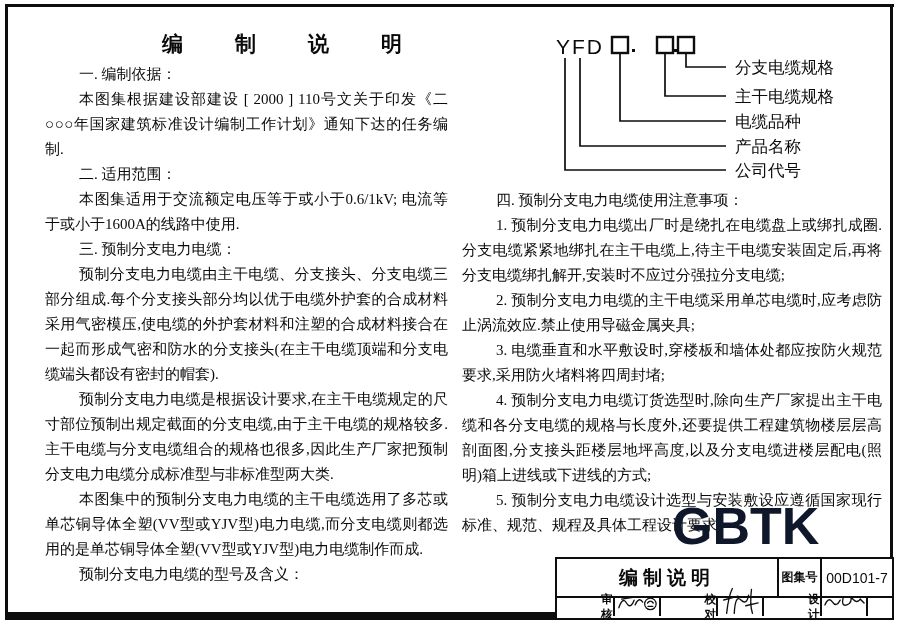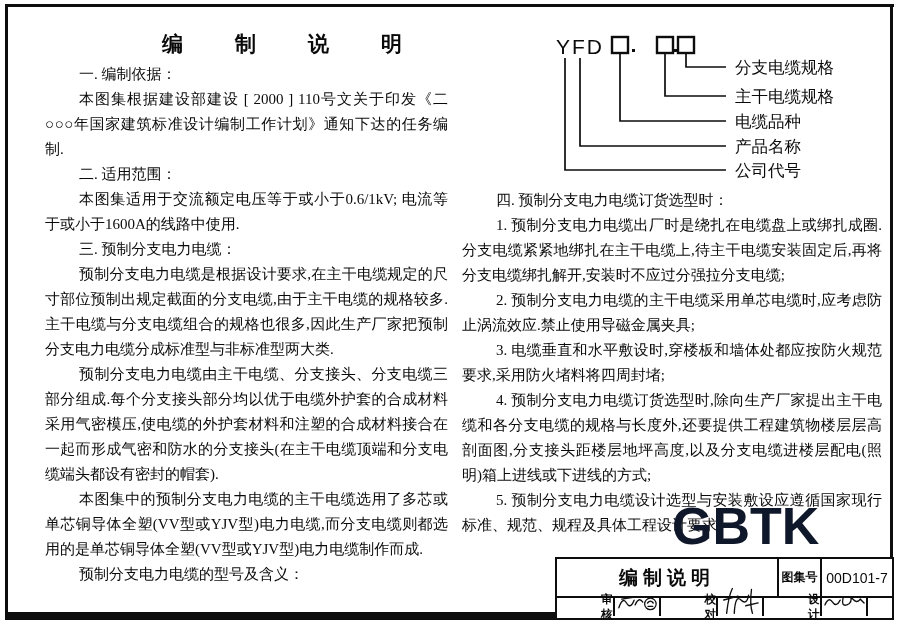--- a/index.html
+++ b/index.html
@@ -61,22 +61,22 @@
 <div class="edge" id="edge-bottom"></div>
 
 <div class="doc-title">编制说明</div>
 
 <div class="col" id="col-left">
   <p>一. 编制依据：</p>
   <p>本图集根据建设部建设 [ 2000 ] 110号文关于印发《二○○○年国家建筑标准设计编制工作计划》通知下达的任务编制.</p>
   <p>二. 适用范围：</p>
   <p>本图集适用于交流额定电压等于或小于0.6/1kV; 电流等于或小于1600A的线路中使用.</p>
   <p>三. 预制分支电力电缆：</p>
+  <p>预制分支电力电缆由主干电缆、分支接头、分支电缆三部分组成.每个分支接头部分均以优于电缆外护套的合成材料采用气密模压,使电缆的外护套材料和注塑的合成材料接合在一起而形成气密和防水的分支接头(在主干电缆顶端和分支电缆端头都设有密封的帽套).</p>
   <p>预制分支电力电缆是根据设计要求,在主干电缆规定的尺寸部位预制出规定截面的分支电缆,由于主干电缆的规格较多.主干电缆与分支电缆组合的规格也很多,因此生产厂家把预制分支电力电缆分成标准型与非标准型两大类.</p>
-  <p>预制分支电力电缆由主干电缆、分支接头、分支电缆三部分组成.每个分支接头部分均以优于电缆外护套的合成材料采用气密模压,使电缆的外护套材料和注塑的合成材料接合在一起而形成气密和防水的分支接头(在主干电缆顶端和分支电缆端头都设有密封的帽套).</p>
   <p>本图集中的预制分支电力电缆的主干电缆选用了多芯或单芯铜导体全塑(VV型或YJV型)电力电缆,而分支电缆则都选用的是单芯铜导体全塑(VV型或YJV型)电力电缆制作而成.</p>
   <p>预制分支电力电缆的型号及含义：</p>
 </div>
 
 <svg id="model-diagram" width="356" height="162" viewBox="0 0 356 162">
   <text class="code" x="16" y="26">YFD</text>
   <rect x="72" y="9" width="16" height="16"></rect>
   <rect x="117" y="9" width="16" height="16"></rect>
   <rect x="138" y="9" width="16" height="16"></rect>
   <rect class="dot" x="92" y="21" width="3" height="3"></rect>
@@ -89,21 +89,21 @@
   <polyline points="25,30 25,142 186,142"></polyline>
 
   <text class="lbl" x="195" y="45">分支电缆规格</text>
   <text class="lbl" x="195" y="74">主干电缆规格</text>
   <text class="lbl" x="195" y="99">电缆品种</text>
   <text class="lbl" x="195" y="124">产品名称</text>
   <text class="lbl" x="195" y="148">公司代号</text>
 </svg>
 
 <div class="col" id="col-right">
-  <p>四. 预制分支电力电缆订货选型时：</p>
+  <p>四. 预制分支电力电缆使用注意事项：</p>
   <p>1. 预制分支电力电缆出厂时是绕扎在电缆盘上或绑扎成圈.分支电缆紧紧地绑扎在主干电缆上,待主干电缆安装固定后,再将分支电缆绑扎解开,安装时不应过分强拉分支电缆;</p>
   <p>2. 预制分支电力电缆的主干电缆采用单芯电缆时,应考虑防止涡流效应.禁止使用导磁金属夹具;</p>
   <p>3. 电缆垂直和水平敷设时,穿楼板和墙体处都应按防火规范要求,采用防火堵料将四周封堵;</p>
   <p>4. 预制分支电力电缆订货选型时,除向生产厂家提出主干电缆和各分支电缆的规格与长度外,还要提供工程建筑物楼层层高剖面图,分支接头距楼层地坪高度,以及分支电缆进楼层配电(照明)箱上进线或下进线的方式;</p>
   <p>5. 预制分支电力电缆设计选型与安装敷设应遵循国家现行标准、规范、规程及具体工程设计要求.</p>
 </div>
 
 <div id="watermark">GBTK</div>
 
 <div id="title-block">

